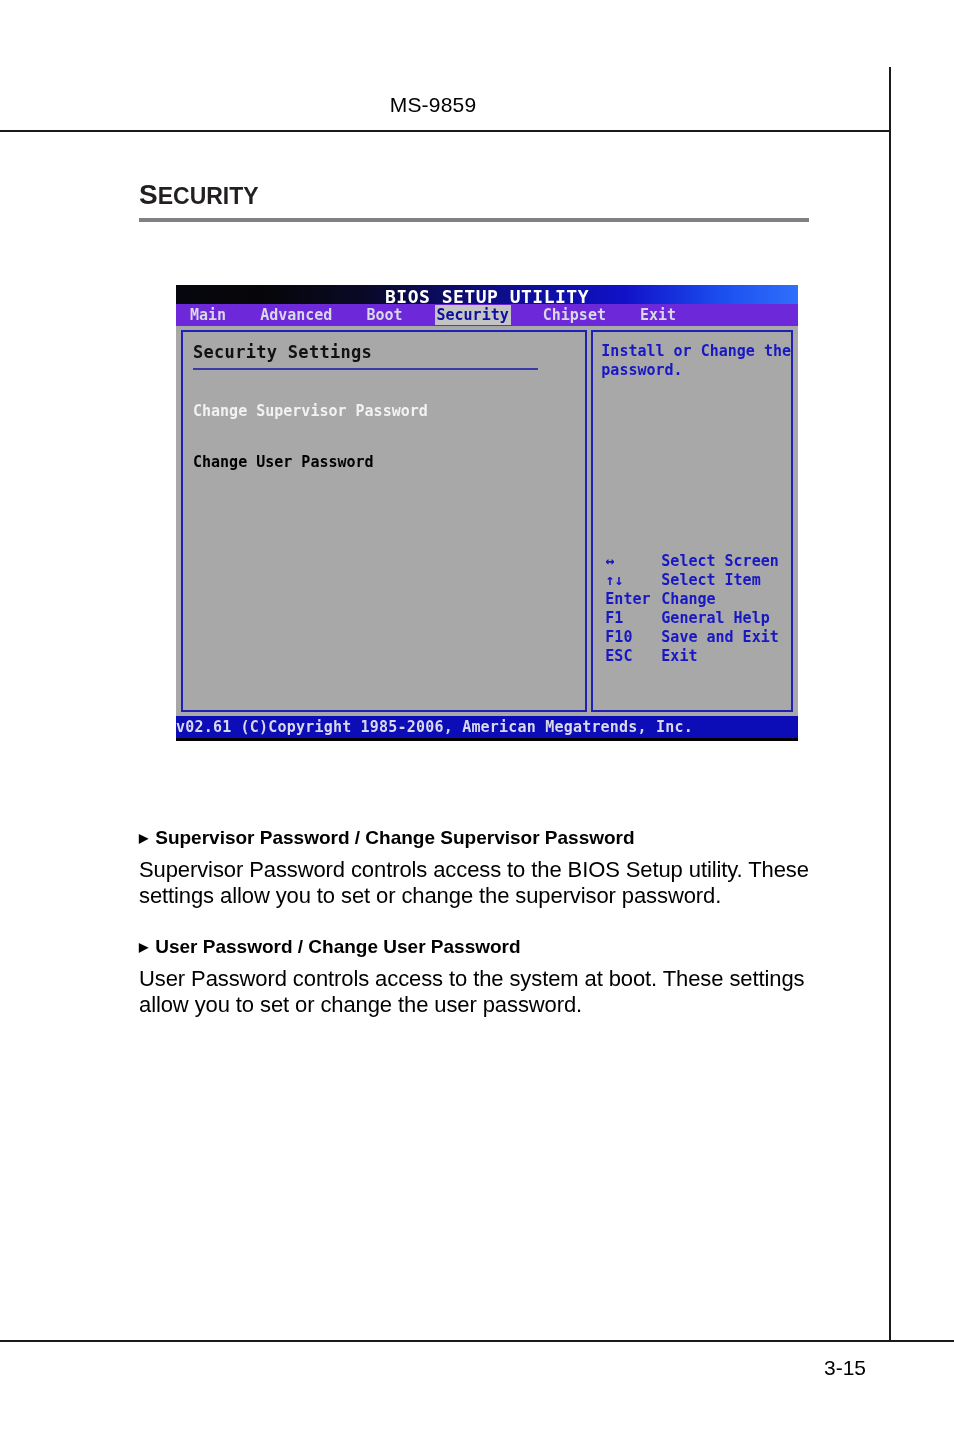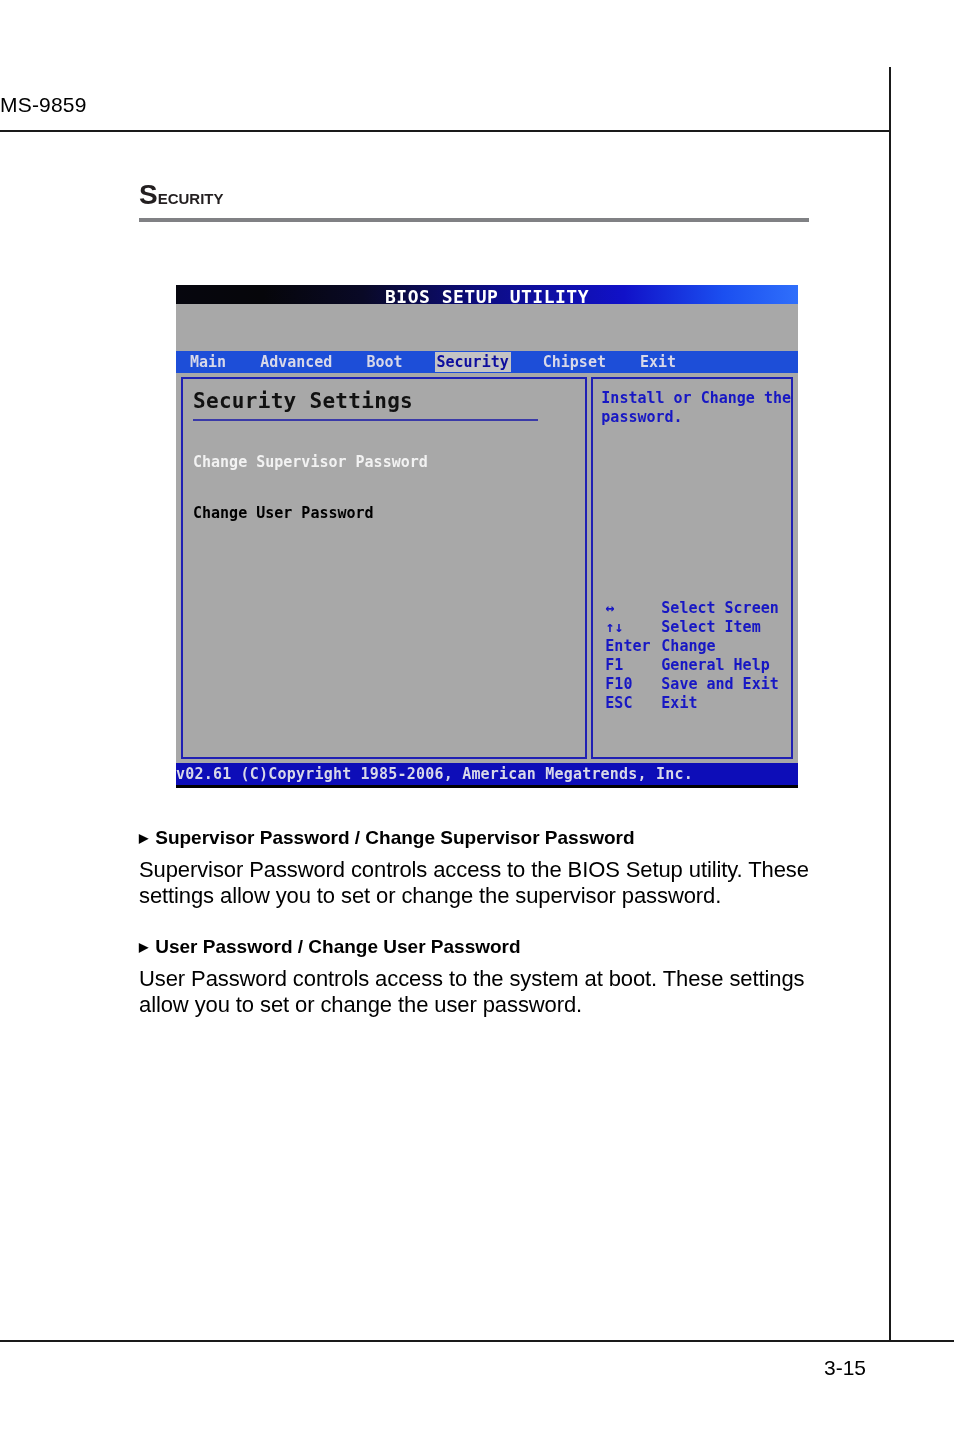--- a/index.html
+++ b/index.html
@@ -42,40 +42,40 @@
     height: 0;
     border-top: 2px solid #1a1a1a;
   }
 
   
   .doc-header {
     position: absolute;
     left: 0;
     top: 93px;
     width: 866px;
-    text-align: left;
+    text-align: center;
     font-size: 21px;
     letter-spacing: 0.2px;
   }
 
   
   .section-title {
     position: absolute;
     left: 139px;
     top: 181px;
     font-weight: bold;
     color: #231f20;
     white-space: nowrap;
   }
   .section-title .cap {
     font-size: 28px;
     line-height: 1;
   }
   .section-title .rest {
-    font-size: 15px;
+    font-size: 23px;
     line-height: 1;
   }
   .section-rule {
     position: absolute;
     left: 139px;
     top: 218px;
     width: 670px;
     height: 4px;
     background: #808184;
   }
@@ -101,26 +101,25 @@
     right: 0;
     top: 1px;
     text-align: center;
     color: #ffffff;
     font-size: 18px;
     font-weight: bold;
     letter-spacing: 0.5px;
   }
   .bios-menubar {
     height: 22px;
-    background: #1d4ed8;
+    background: #6d28d9;
     position: relative;
     padding-left: 12px;
     display: flex;
     align-items: center;
-    margin-top: 47px;
   }
   .bios-menubar .mitem {
     color: #d8d8e8;
     font-size: 15px;
     font-weight: bold;
     padding: 1px 2px;
     margin-right: 30px;
     white-space: nowrap;
     line-height: 18px;
   }
@@ -146,21 +145,21 @@
     width: 420px;
     padding: 10px 0 0 10px;
   }
   .panel-right {
     flex: 1;
     padding: 10px 0 0 8px;
     position: relative;
   }
 
   .sec-heading {
-    font-size: 21px;
+    font-size: 17px;
     color: #111111;
     font-weight: bold;
     letter-spacing: 0.3px;
   }
   .sec-divider {
     margin-top: 6px;
     width: 345px;
     height: 2px;
     background: #3a3aa8;
   }

